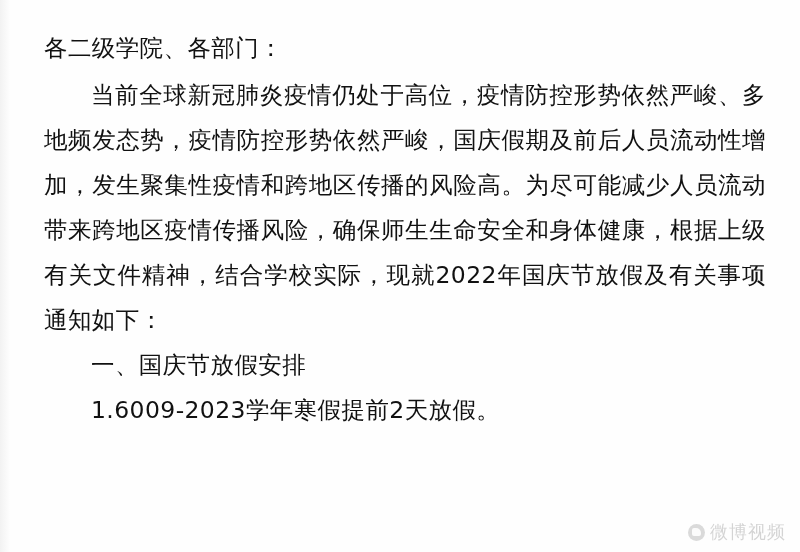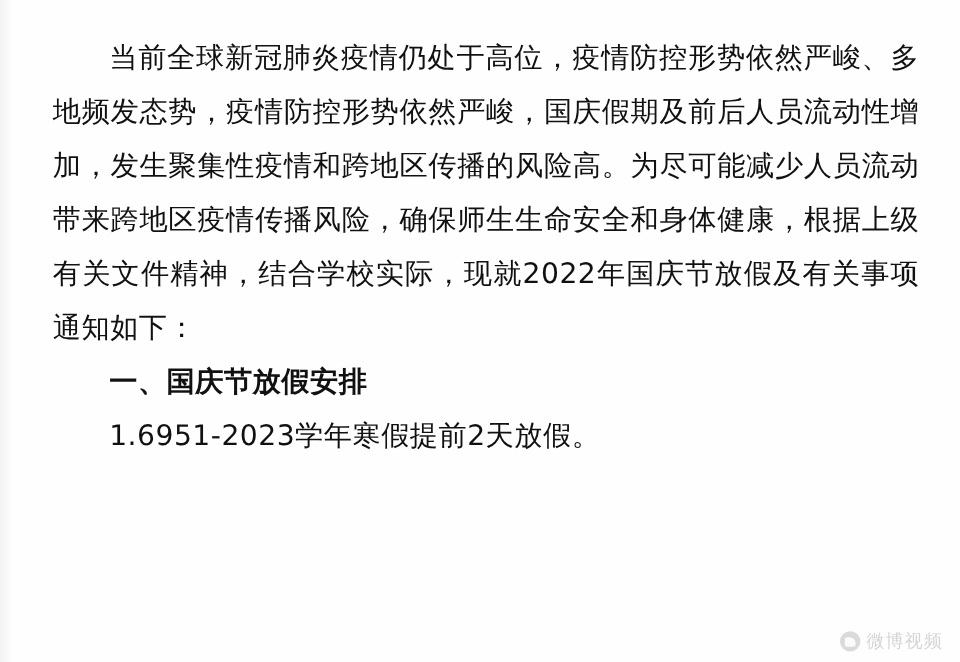--- a/index.html
+++ b/index.html
@@ -32,21 +32,21 @@
     margin: 0;
     text-indent: 2em;
     white-space: normal;
   }
   .p.salutation {
     text-indent: 0;
     margin-bottom: 2px;
   }
   .p.section-heading {
     text-indent: 2em;
-    font-weight: 700;
+    font-weight: 400;
   }
   .p.item {
     text-indent: 2em;
   }
   .watermark {
     position: absolute;
     right: 14px;
     bottom: 8px;
     display: flex;
     align-items: center;
@@ -65,21 +65,21 @@
     content: "";
     position: absolute;
     left: 4px;
     top: 4.5px;
     width: 9px;
     height: 8px;
     background: #fafafa;
     border-radius: 2px 5px 2px 2px;
   }
   .watermark .wm-text {
-    font-size: 15px;
+    font-size: 18px;
     color: #b3b3b3;
     letter-spacing: 1px;
     white-space: nowrap;
   }
   .edge-fade {
     position: absolute;
     left: 0;
     top: 0;
     width: 10px;
     height: 552px;
@@ -87,26 +87,27 @@
     pointer-events: none;
   }
 </style>
 </head>
 <body>
 
 <div class="page">
   <div class="edge-fade"></div>
 
   <div class="doc-body">
+    <p class="p salutation">各二级学院、各部门：</p>
 
     <p class="p">当前全球新冠肺炎疫情仍处于高位，疫情防控形势依然严峻、多地频发态势，疫情防控形势依然严峻，国庆假期及前后人员流动性增加，发生聚集性疫情和跨地区传播的风险高。为尽可能减少人员流动带来跨地区疫情传播风险，确保师生生命安全和身体健康，根据上级有关文件精神，结合学校实际，现就2022年国庆节放假及有关事项通知如下：</p>
 
     <p class="p section-heading">一、国庆节放假安排</p>
 
 
-    <p class="p item">1.6951-2023学年寒假提前2天放假。</p>
+    <p class="p item">1.6009-2023学年寒假提前2天放假。</p>
   </div>
 
   <div class="watermark">
     <span class="wm-icon"></span>
     <span class="wm-text">微博视频</span>
   </div>
 </div>
 
 </body></html>

